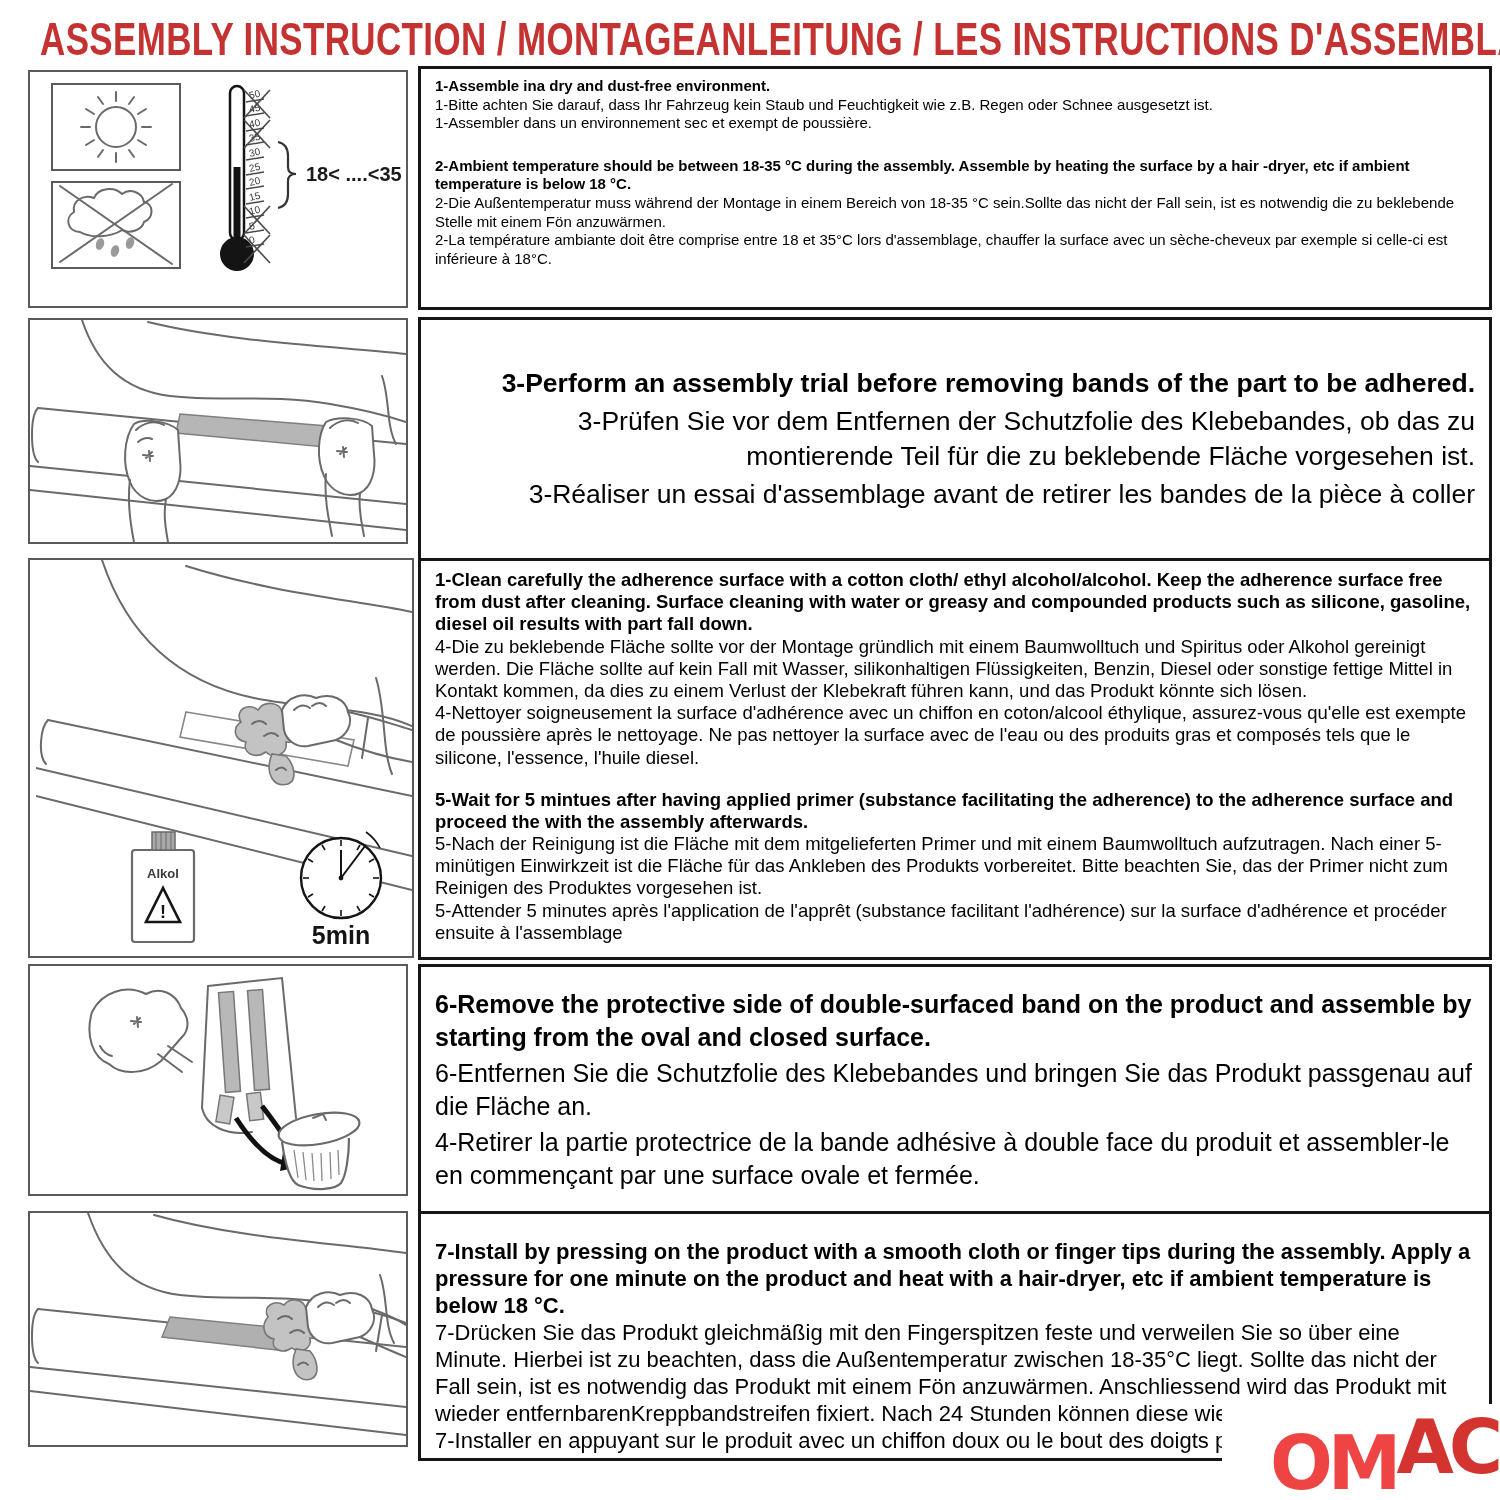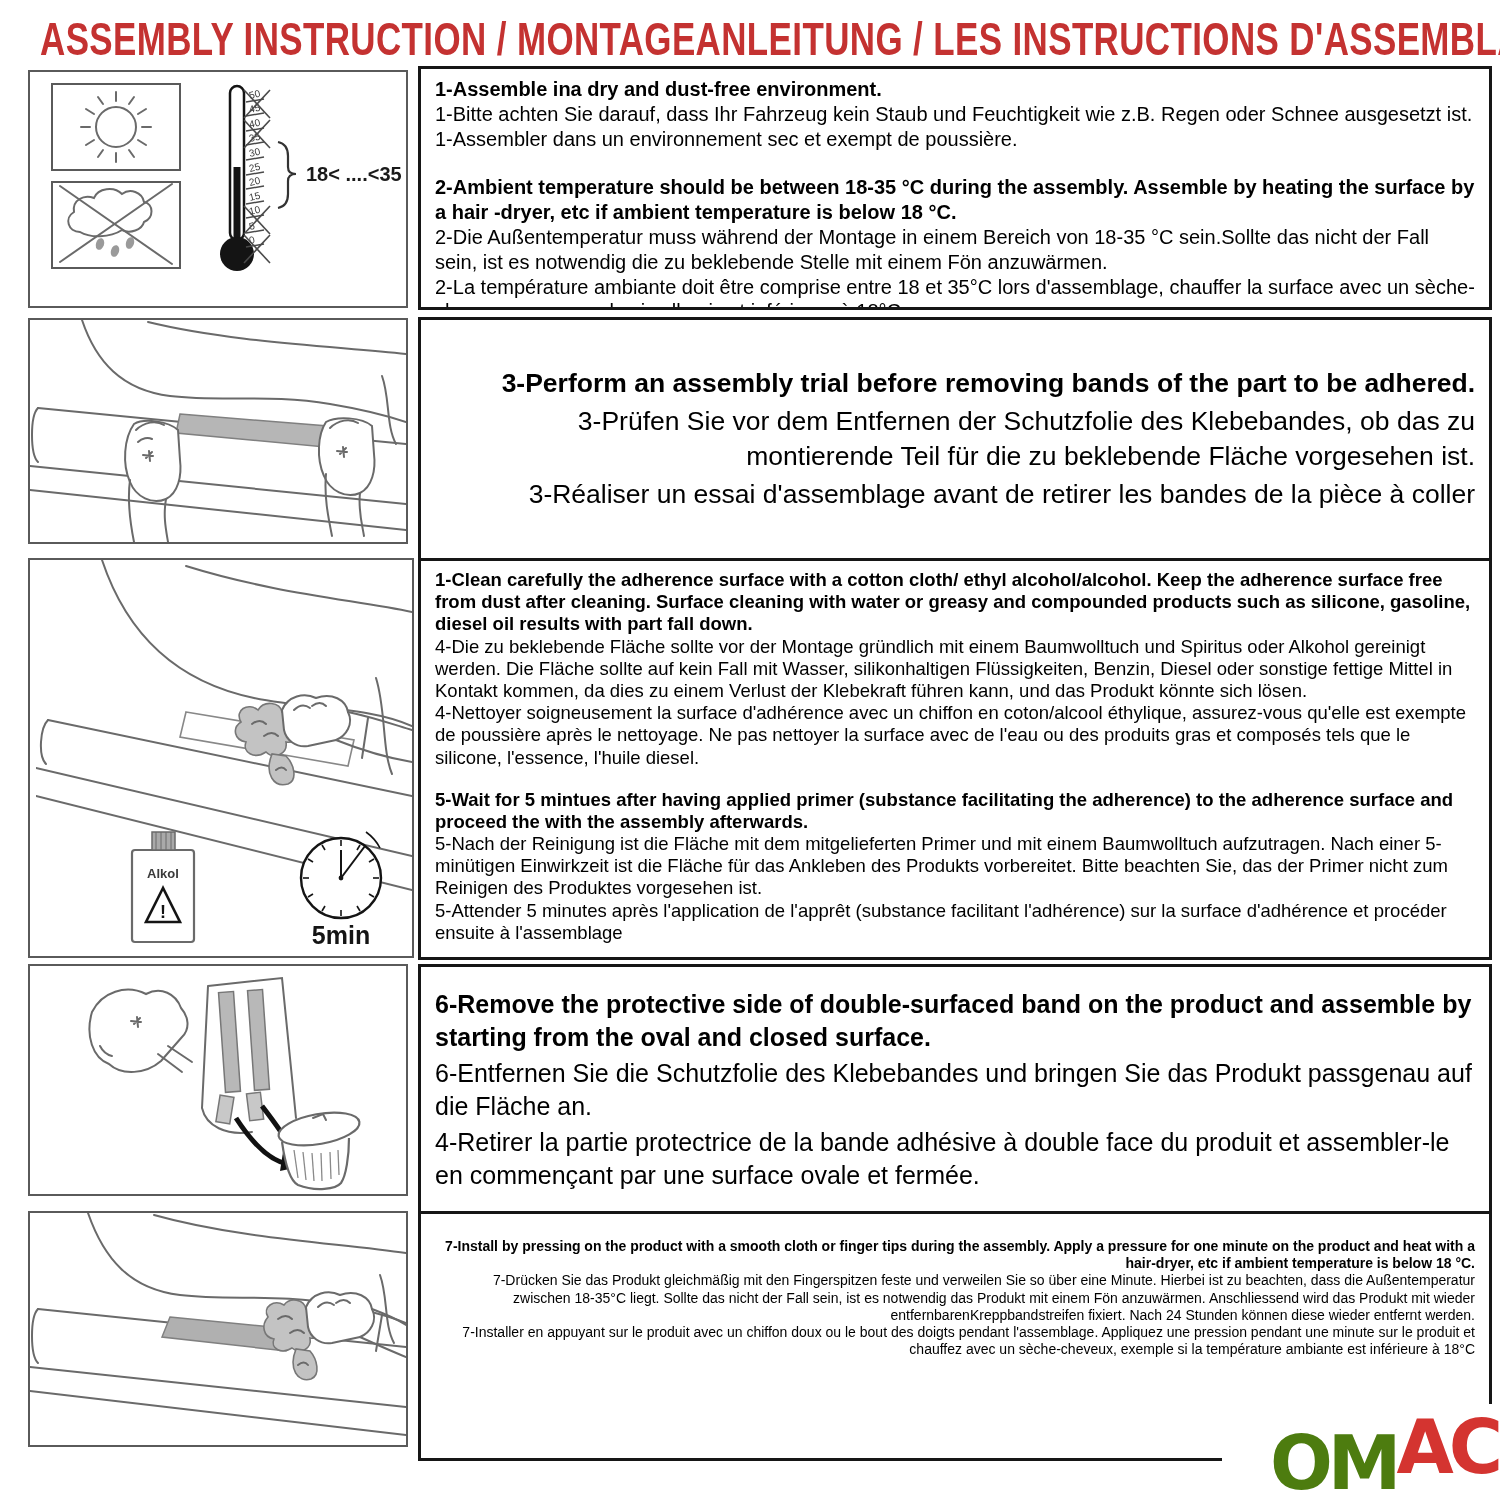--- a/index.html
+++ b/index.html
@@ -8,34 +8,34 @@
   .page-title{position:absolute;left:40px;top:12px;font-size:46px;font-weight:bold;
         color:#c43231;white-space:nowrap;transform:scaleX(0.76);transform-origin:0 0;
         letter-spacing:0.5px;}
   .illu-box{position:absolute;left:28px;width:376px;border:2px solid #5a5a5a;background:#fff;overflow:hidden;}
   .text-box{position:absolute;left:418px;width:1040px;border:3px solid #161616;background:#fff;
         padding:8px 14px;overflow:hidden;}
   .centered{display:flex;flex-direction:column;justify-content:center;}
   .para{margin:0;}
   .b{font-weight:bold;color:#000;}
   .r{font-weight:normal;color:#000000;}
-  .txt-1{font-size:20px;line-height:1.24;}
+  .txt-1{font-size:15px;line-height:1.24;}
   .txt-1 .gap{margin-top:24px;}
   .txt-2{font-size:26.5px;line-height:1.32;text-align:right;}
   .txt-2 .para{margin-bottom:3px;}
   .txt-3{font-size:18.5px;line-height:1.2;}
   .txt-3 .gap{margin-top:20px;}
   .txt-4{font-size:25px;line-height:1.32;}
   .txt-4 .para{margin-bottom:3px;}
-  .txt-5{font-size:14px;line-height:1.23;text-align:right;}
+  .txt-5{font-size:22px;line-height:1.23;}
   .logo{position:absolute;left:1222px;top:1404px;width:276px;height:86px;background:#fff;
         display:flex;align-items:center;justify-content:flex-end;z-index:6;
         font-family:"DejaVu Sans", sans-serif;font-weight:bold;font-size:74px;
         letter-spacing:-5px;line-height:1;}
-  .logo .lb{color:#4d7c0f;margin-top:32px;}
+  .logo .lb{color:#ef4444;margin-top:32px;}
   .logo .lr{color:#d43430;}
   svg{display:block;}
   .ln{stroke:#6a6a6a;stroke-width:2;fill:none;stroke-linecap:round;}
 </style>
 </head>
 <body>
 
 <div class="page">
 
   <div class="page-title">ASSEMBLY INSTRUCTION / MONTAGEANLEITUNG / LES INSTRUCTIONS D'ASSEMBLAGE</div>

